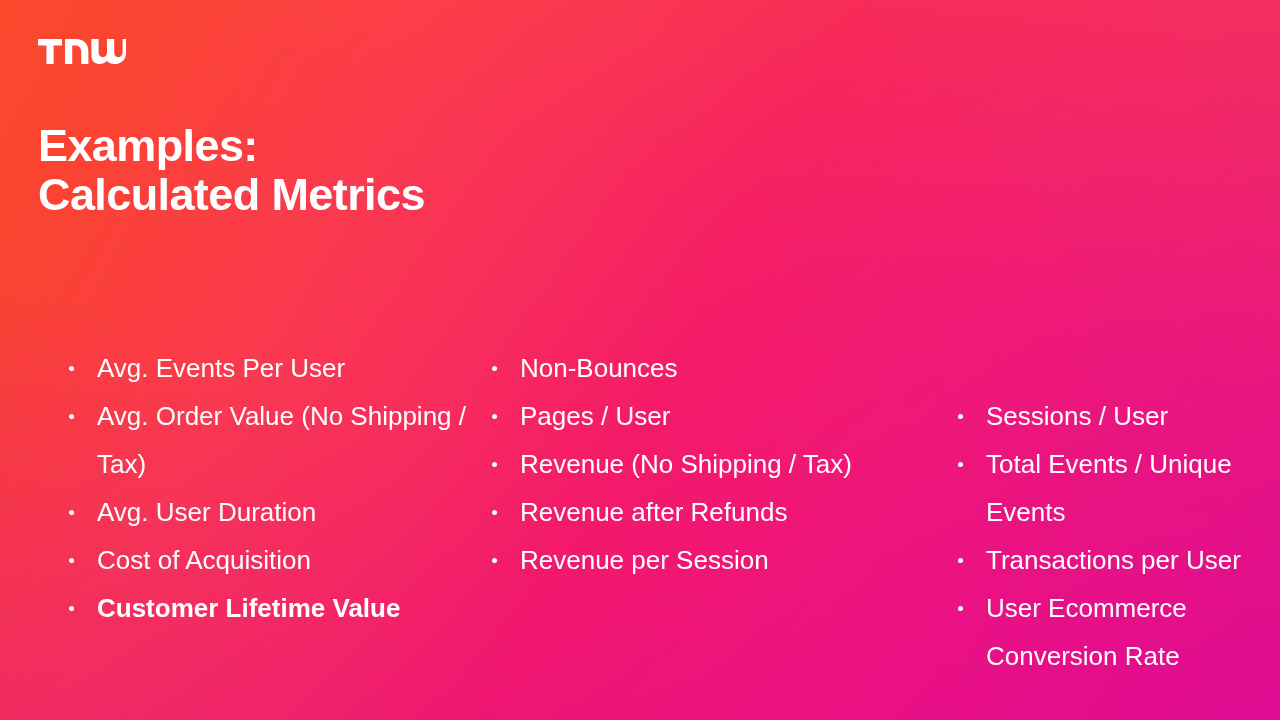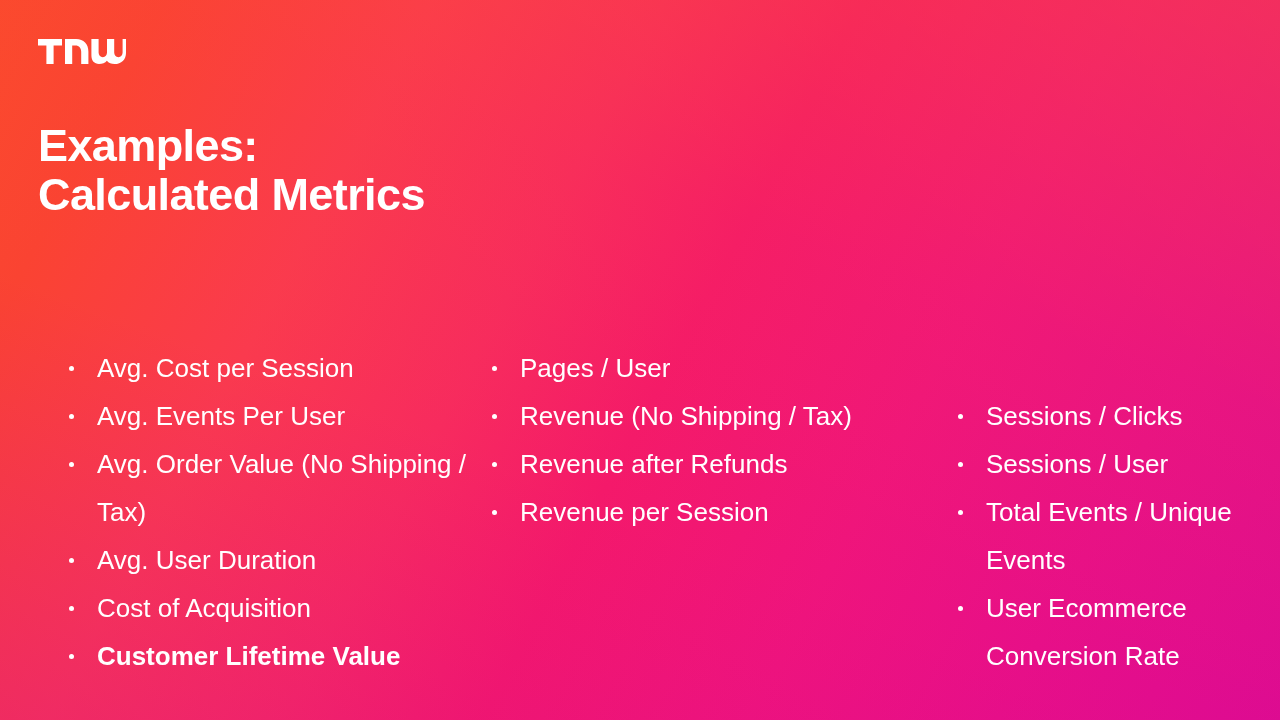--- a/index.html
+++ b/index.html
@@ -133,43 +133,43 @@
     </span>
   </div>
 
   <h1 class="title">Examples:
 Calculated Metrics</h1>
 
   <div class="columns">
 
     <div class="col col-1">
       <ul class="bullet-list">
-        <li class="bullet-item"><span>Avg. Cost per Session</span></li>
         <li class="bullet-item"><span>Avg. Events Per User</span></li>
         <li class="bullet-item"><span>Avg. Order Value (No Shipping / Tax)</span></li>
         <li class="bullet-item"><span>Avg. User Duration</span></li>
         <li class="bullet-item"><span>Cost of Acquisition</span></li>
         <li class="bullet-item strong"><span>Customer Lifetime Value</span></li>
 
       </ul>
     </div>
 
     <div class="col col-2">
       <ul class="bullet-list">
+        <li class="bullet-item"><span>Non-Bounces</span></li>
         <li class="bullet-item"><span>Pages / User</span></li>
         <li class="bullet-item"><span>Revenue (No Shipping / Tax)</span></li>
         <li class="bullet-item"><span>Revenue after Refunds</span></li>
         <li class="bullet-item"><span>Revenue per Session</span></li>
 
       </ul>
     </div>
 
     <div class="col col-3">
       <ul class="bullet-list">
-        <li class="bullet-item"><span>Sessions / Clicks</span></li>
         <li class="bullet-item"><span>Sessions / User</span></li>
         <li class="bullet-item"><span>Total Events / Unique Events</span></li>
+        <li class="bullet-item"><span>Transactions per User</span></li>
         <li class="bullet-item"><span>User Ecommerce Conversion Rate</span></li>
       </ul>
     </div>
 
   </div>
 </div>
 
 </body></html>

